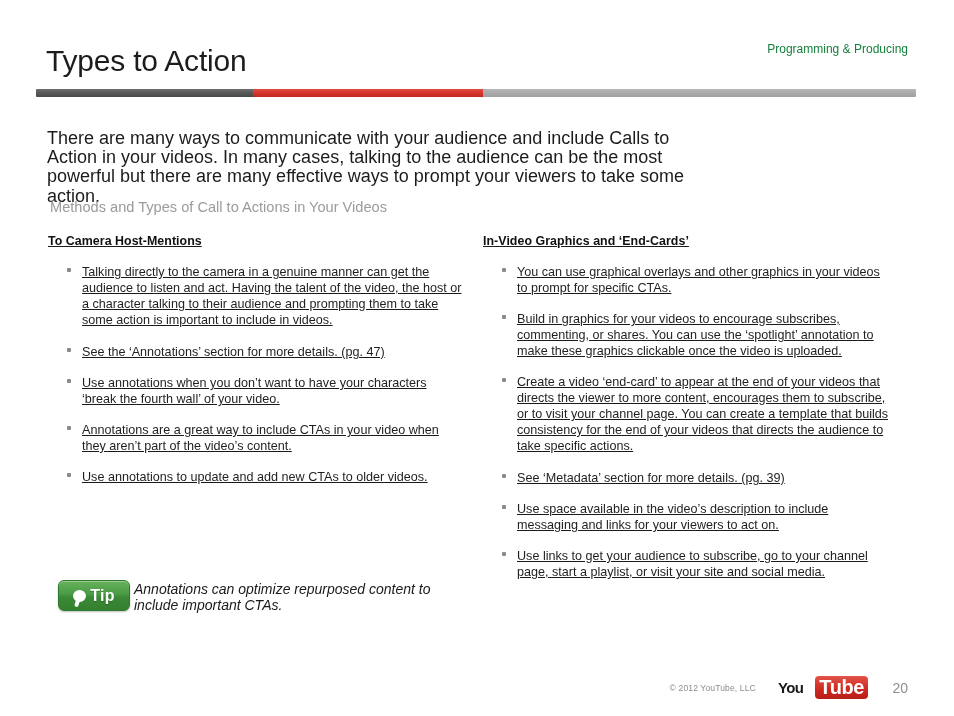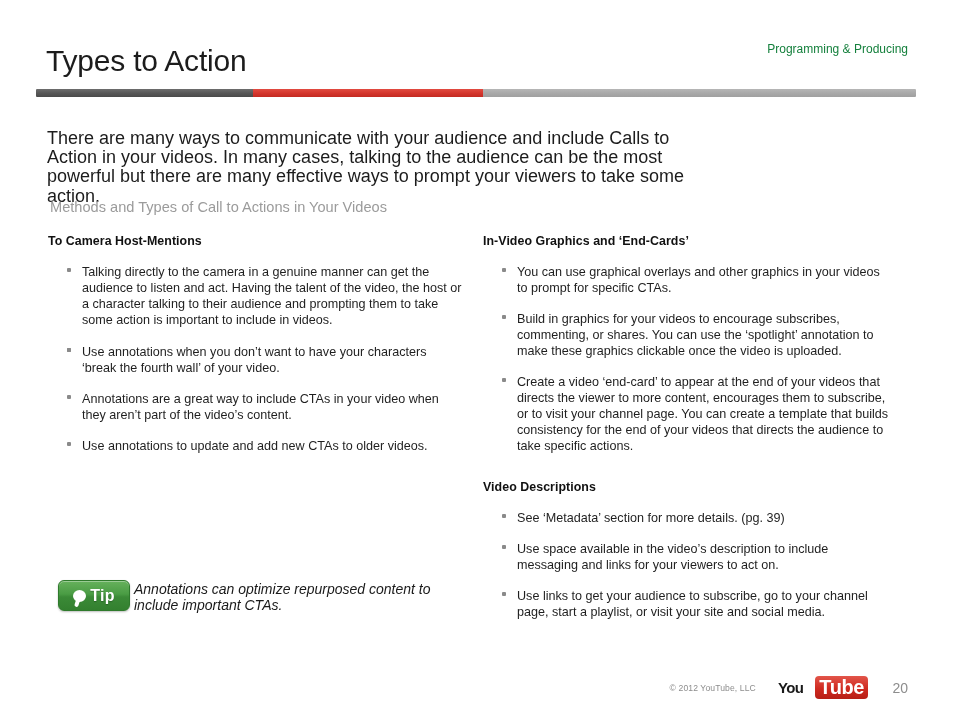--- a/index.html
+++ b/index.html
@@ -76,20 +76,21 @@
     top: 199px;
     font-size: 14.6px;
     color: #9b9b9b;
     font-weight: 400;
   }
 
   
   .col {
     position: absolute;
     top: 234px;
+    text-decoration: underline;
   }
   .col-left  { left: 48px;  width: 430px; }
   .col-right { left: 483px; width: 425px; }
 
   .grp-head {
     font-size: 12.4px;
     font-weight: bold;
     color: #111;
     margin: 0 0 14px 0;
     letter-spacing: 0.05px;
@@ -242,20 +243,21 @@
   <ul class="bullets">
     <li>
       <span class="dot"></span>
       <span>Talking directly to the camera in a genuine manner can get the audience to listen and act. Having the talent of the video, the host or a character talking to their audience and prompting them to take some action is important to include in videos.</span>
     </li>
   </ul>
 
   <ul class="bullets">
     <li>
       <span class="dot"></span>
+      <span>See the ‘Annotations’ section for more details. (pg. 47)</span>
     </li>
     <li>
       <span class="dot"></span>
       <span>Use annotations when you don’t want to have your characters ‘break the fourth wall’ of your video.</span>
     </li>
     <li>
       <span class="dot"></span>
       <span>Annotations are a great way to include CTAs in your video when they aren’t part of the video’s content.</span>
     </li>
     <li>
@@ -276,21 +278,20 @@
     <li>
       <span class="dot"></span>
       <span>Build in graphics for your videos to encourage subscribes, commenting, or shares. You can use the ‘spotlight’ annotation to make these graphics clickable once the video is uploaded.</span>
     </li>
     <li>
       <span class="dot"></span>
       <span>Create a video ‘end-card’ to appear at the end of your videos that directs the viewer to more content, encourages them to subscribe, or to visit your channel page. You can create a template that builds consistency for the end of your videos that directs the audience to take specific actions.</span>
     </li>
   </ul>
 
-  <div class="grp-head spaced">Video Descriptions</div>
   <ul class="bullets">
     <li>
       <span class="dot"></span>
       <span>See ‘Metadata’ section for more details. (pg. 39)</span>
     </li>
     <li>
       <span class="dot"></span>
       <span>Use space available in the video’s description to include messaging and links for your viewers to act on.</span>
     </li>
     <li>

